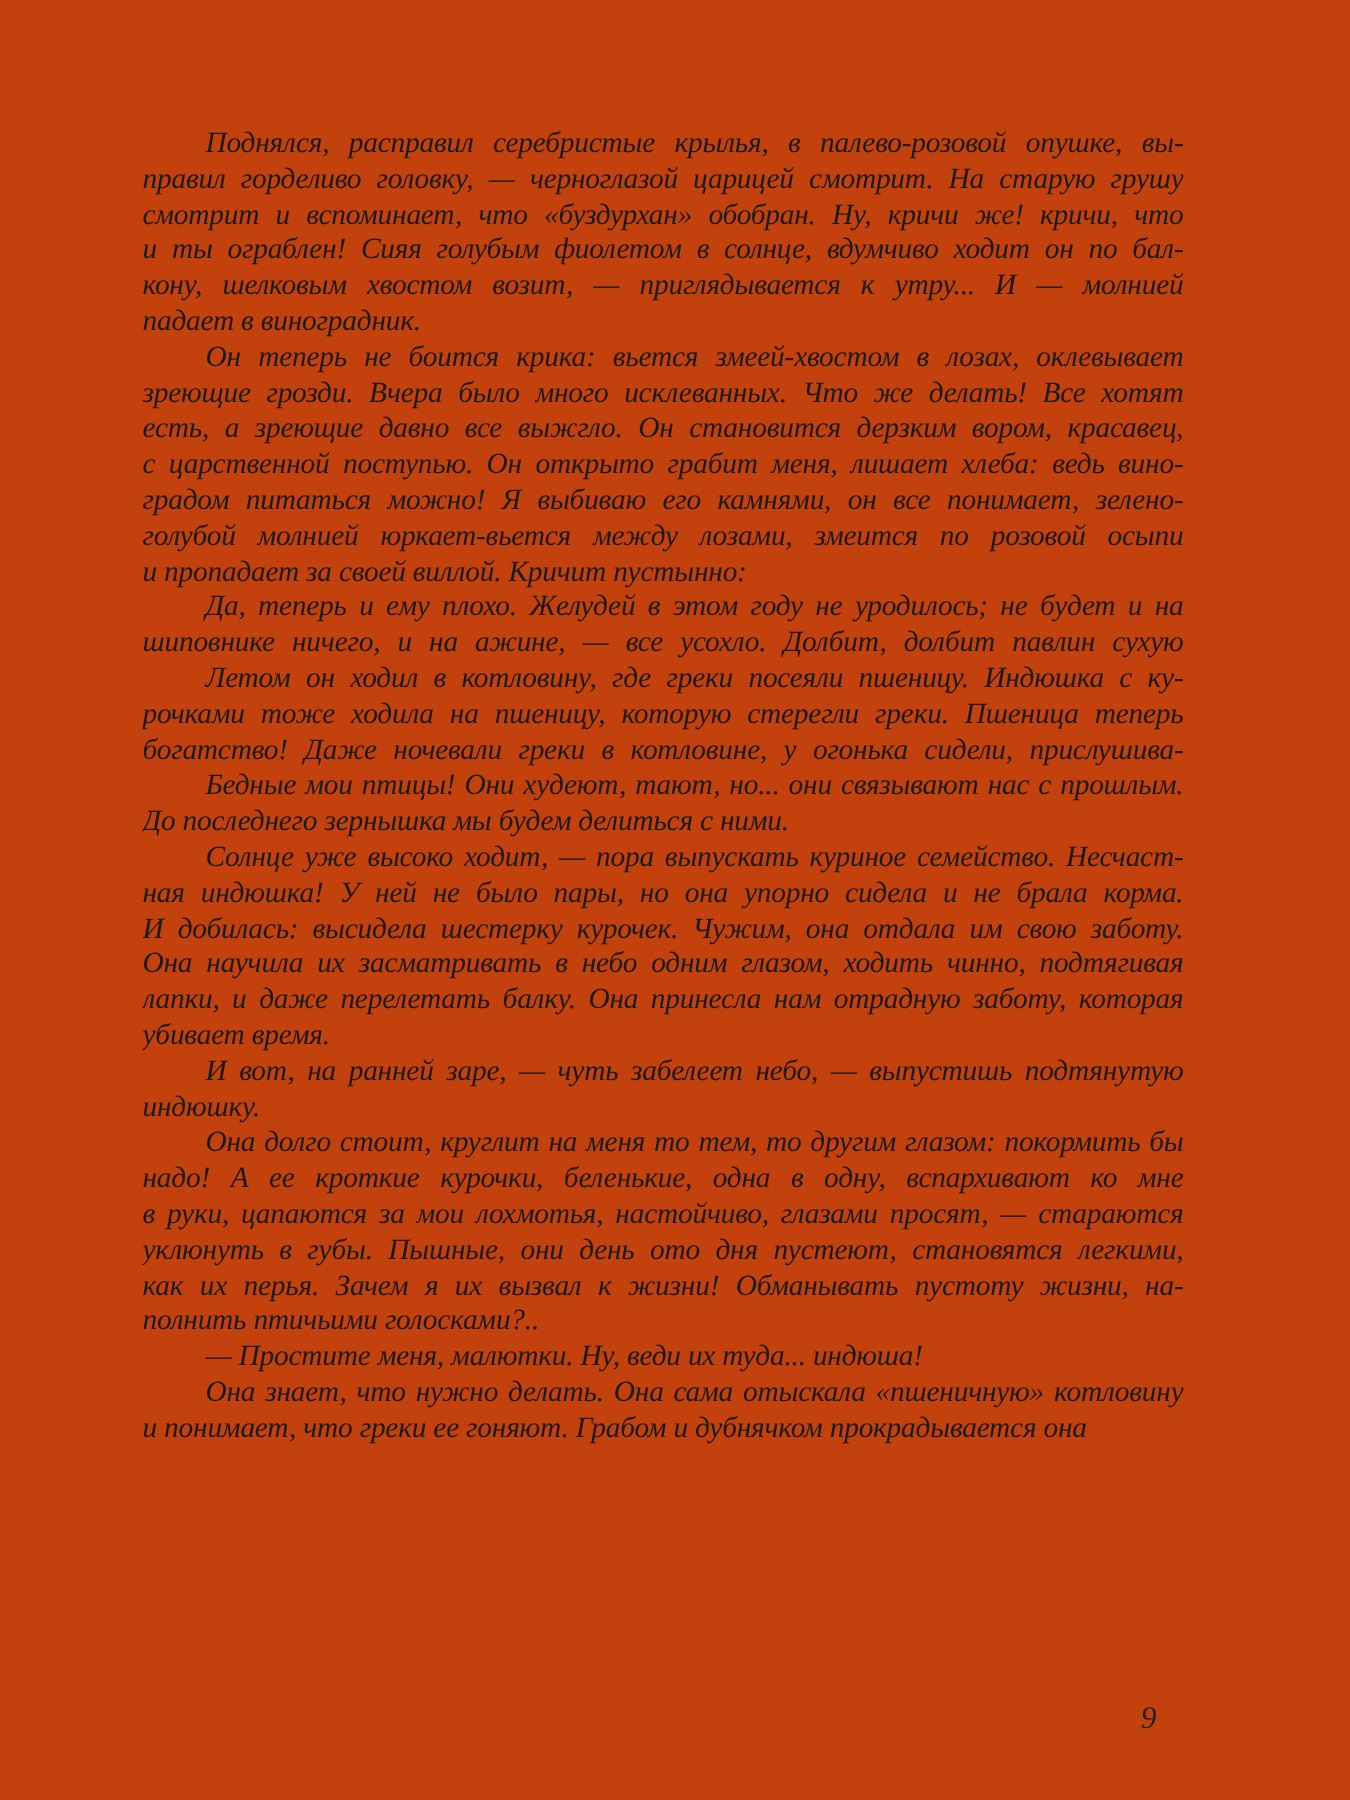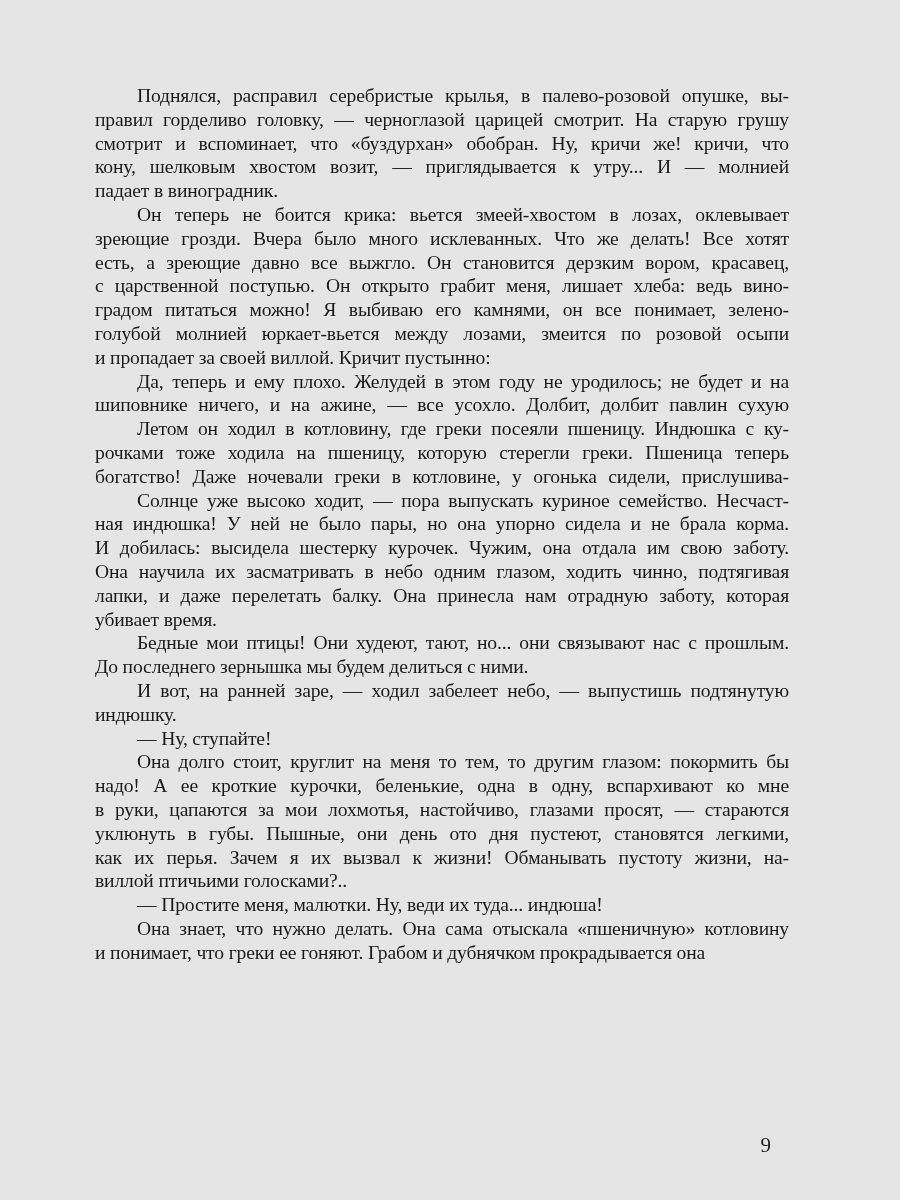--- a/index.html
+++ b/index.html
@@ -4,24 +4,25 @@
 <style>
   html, body {
     margin: 0;
     padding: 0;
     background: #ffffff;
   }
   .page {
     position: relative;
     width: 900px;
     height: 1200px;
-    background: #e5e5e5;
+    background: #c2410c;
     overflow: hidden;
     font-family: "Liberation Serif", "DejaVu Serif", serif;
     color: #1a1a1a;
+    font-style: italic;
   }
   .text-block {
     position: absolute;
     left: 95px;
     top: 84px;
     width: 694px;
   }
   .para {
     margin: 0;
     padding: 0;
@@ -55,20 +56,21 @@
 </style>
 </head>
 <body>
 
 <div class="page">
   <div class="text-block">
       <div class="para">
         <div class="line first">Поднялся, расправил серебристые крылья, в палево-розовой опушке, вы-</div>
         <div class="line">правил горделиво головку, — черноглазой царицей смотрит. На старую грушу</div>
         <div class="line">смотрит и вспоминает, что «буздурхан» обобран. Ну, кричи же! кричи, что</div>
+        <div class="line">и ты ограблен! Сияя голубым фиолетом в солнце, вдумчиво ходит он по бал-</div>
         <div class="line">кону, шелковым хвостом возит, — приглядывается к утру... И — молнией</div>
         <div class="line last">падает в виноградник.</div>
       </div>
       <div class="para">
         <div class="line first">Он теперь не боится крика: вьется змеей-хвостом в лозах, оклевывает</div>
         <div class="line">зреющие грозди. Вчера было много исклеванных. Что же делать! Все хотят</div>
         <div class="line">есть, а зреющие давно все выжгло. Он становится дерзким вором, красавец,</div>
         <div class="line">с царственной поступью. Он открыто грабит меня, лишает хлеба: ведь вино-</div>
         <div class="line">градом питаться можно! Я выбиваю его камнями, он все понимает, зелено-</div>
         <div class="line">голубой молнией юркает-вьется между лозами, змеится по розовой осыпи</div>
@@ -77,45 +79,42 @@
       <div class="para">
         <div class="line first">Да, теперь и ему плохо. Желудей в этом году не уродилось; не будет и на</div>
         <div class="line">шиповнике ничего, и на ажине, — все усохло. Долбит, долбит павлин сухую</div>
       </div>
       <div class="para">
         <div class="line first">Летом он ходил в котловину, где греки посеяли пшеницу. Индюшка с ку-</div>
         <div class="line">рочками тоже ходила на пшеницу, которую стерегли греки. Пшеница теперь</div>
         <div class="line">богатство! Даже ночевали греки в котловине, у огонька сидели, прислушива-</div>
       </div>
       <div class="para">
+        <div class="line first">Бедные мои птицы! Они худеют, тают, но... они связывают нас с прошлым.</div>
+        <div class="line last">До последнего зернышка мы будем делиться с ними.</div>
+      </div>
+      <div class="para">
         <div class="line first">Солнце уже высоко ходит, — пора выпускать куриное семейство. Несчаст-</div>
         <div class="line">ная индюшка! У ней не было пары, но она упорно сидела и не брала корма.</div>
         <div class="line">И добилась: высидела шестерку курочек. Чужим, она отдала им свою заботу.</div>
         <div class="line">Она научила их засматривать в небо одним глазом, ходить чинно, подтягивая</div>
         <div class="line">лапки, и даже перелетать балку. Она принесла нам отрадную заботу, которая</div>
         <div class="line last">убивает время.</div>
       </div>
       <div class="para">
-        <div class="line first">Бедные мои птицы! Они худеют, тают, но... они связывают нас с прошлым.</div>
-        <div class="line last">До последнего зернышка мы будем делиться с ними.</div>
-      </div>
-      <div class="para">
-        <div class="line first">И вот, на ранней заре, — ходил забелеет небо, — выпустишь подтянутую</div>
+        <div class="line first">И вот, на ранней заре, — чуть забелеет небо, — выпустишь подтянутую</div>
         <div class="line last">индюшку.</div>
-      </div>
-      <div class="para">
-        <div class="line first last">— Ну, ступайте!</div>
       </div>
       <div class="para">
         <div class="line first">Она долго стоит, круглит на меня то тем, то другим глазом: покормить бы</div>
         <div class="line">надо! А ее кроткие курочки, беленькие, одна в одну, вспархивают ко мне</div>
         <div class="line">в руки, цапаются за мои лохмотья, настойчиво, глазами просят, — стараются</div>
         <div class="line">уклюнуть в губы. Пышные, они день ото дня пустеют, становятся легкими,</div>
         <div class="line">как их перья. Зачем я их вызвал к жизни! Обманывать пустоту жизни, на-</div>
-        <div class="line last">виллой птичьими голосками?..</div>
+        <div class="line last">полнить птичьими голосками?..</div>
       </div>
       <div class="para">
         <div class="line first last">— Простите меня, малютки. Ну, веди их туда... индюша!</div>
       </div>
       <div class="para">
         <div class="line first">Она знает, что нужно делать. Она сама отыскала «пшеничную» котловину</div>
         <div class="line last">и понимает, что греки ее гоняют. Грабом и дубнячком прокрадывается она</div>
       </div>
     </div>
   <div class="page-number">9</div>

